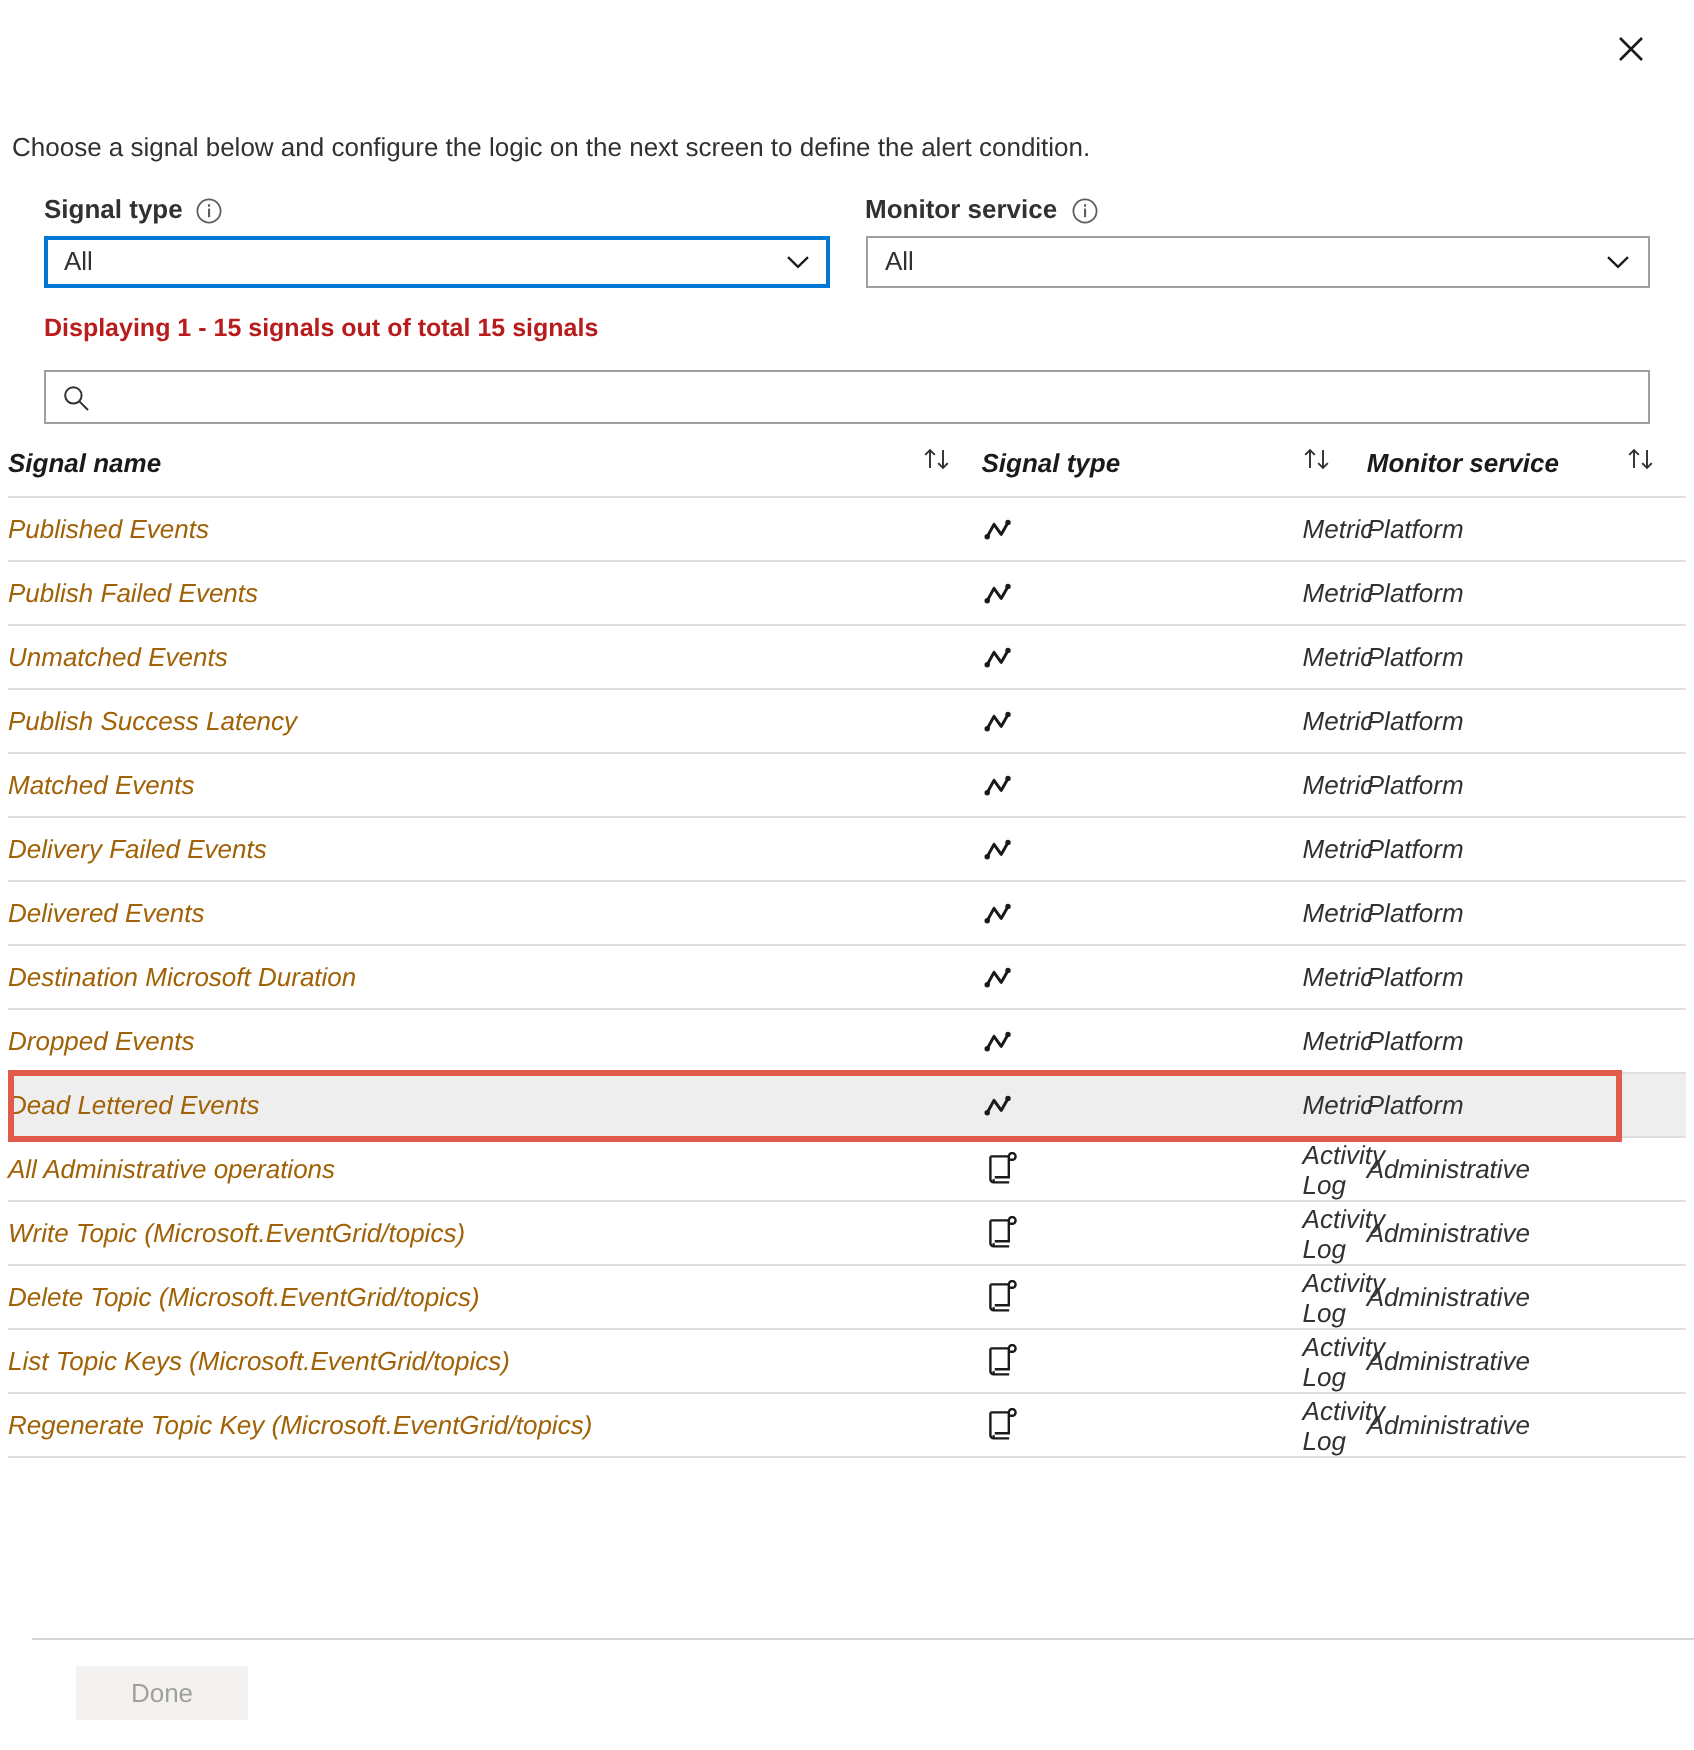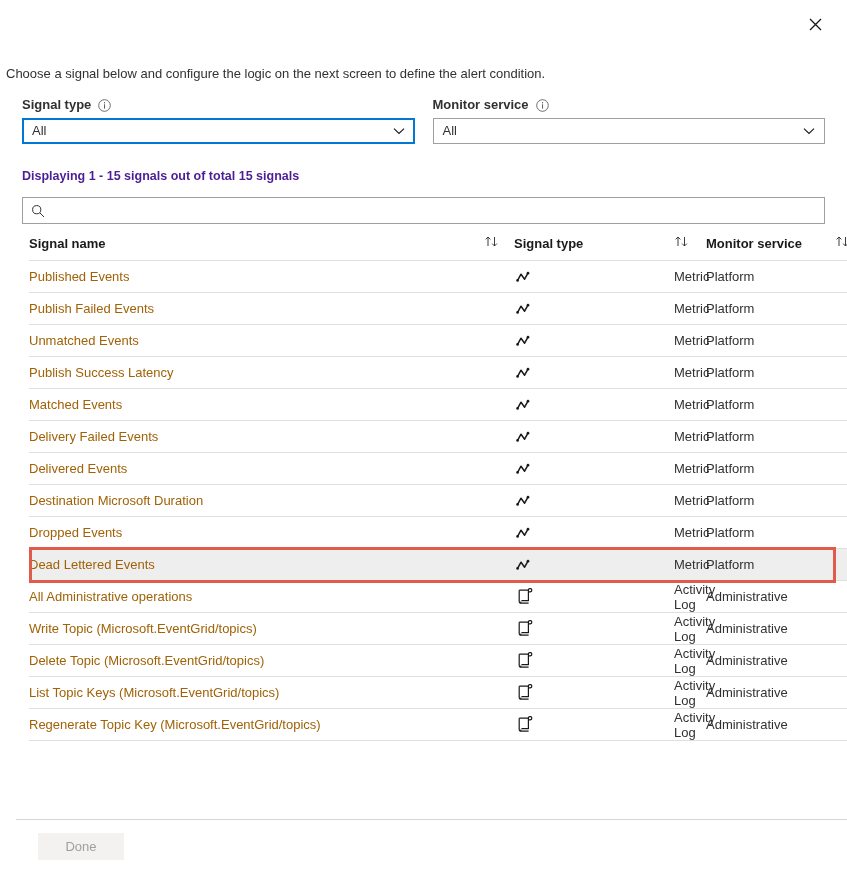--- a/index.html
+++ b/index.html
@@ -111,24 +111,24 @@
     width: 12px;
     height: 12px;
     display: flex;
     align-items: center;
     justify-content: center;
   }
 
   
   .count-line {
     padding: 0 22px;
-    margin-top: 24px;
+    margin-top: 12px;
     font-size: 12.5px;
     font-weight: 600;
-    color: #4c1d95;
+    color: #b91c1c;
     line-height: 16px;
   }
 
   
   .search-wrap {
     margin: 13px 22px 0 22px;
     height: 27px;
     box-sizing: border-box;
     border: 1px solid #a19f9d;
     background: #ffffff;
@@ -153,22 +153,23 @@
     font-size: 13px;
     color: #323130;
     background: transparent;
     padding: 0;
     height: 100%;
   }
   .search-input::placeholder { color: #605e5c; opacity: 1; }
 
   
   .table-wrap {
-    margin: 0 29px;
+    margin: 0 4px;
     position: relative;
+    font-style: italic;
   }
   table.signals {
     width: 100%;
     border-collapse: collapse;
     table-layout: fixed;
   }
   table.signals th {
     text-align: left;
     font-size: 13px;
     font-weight: 600;

